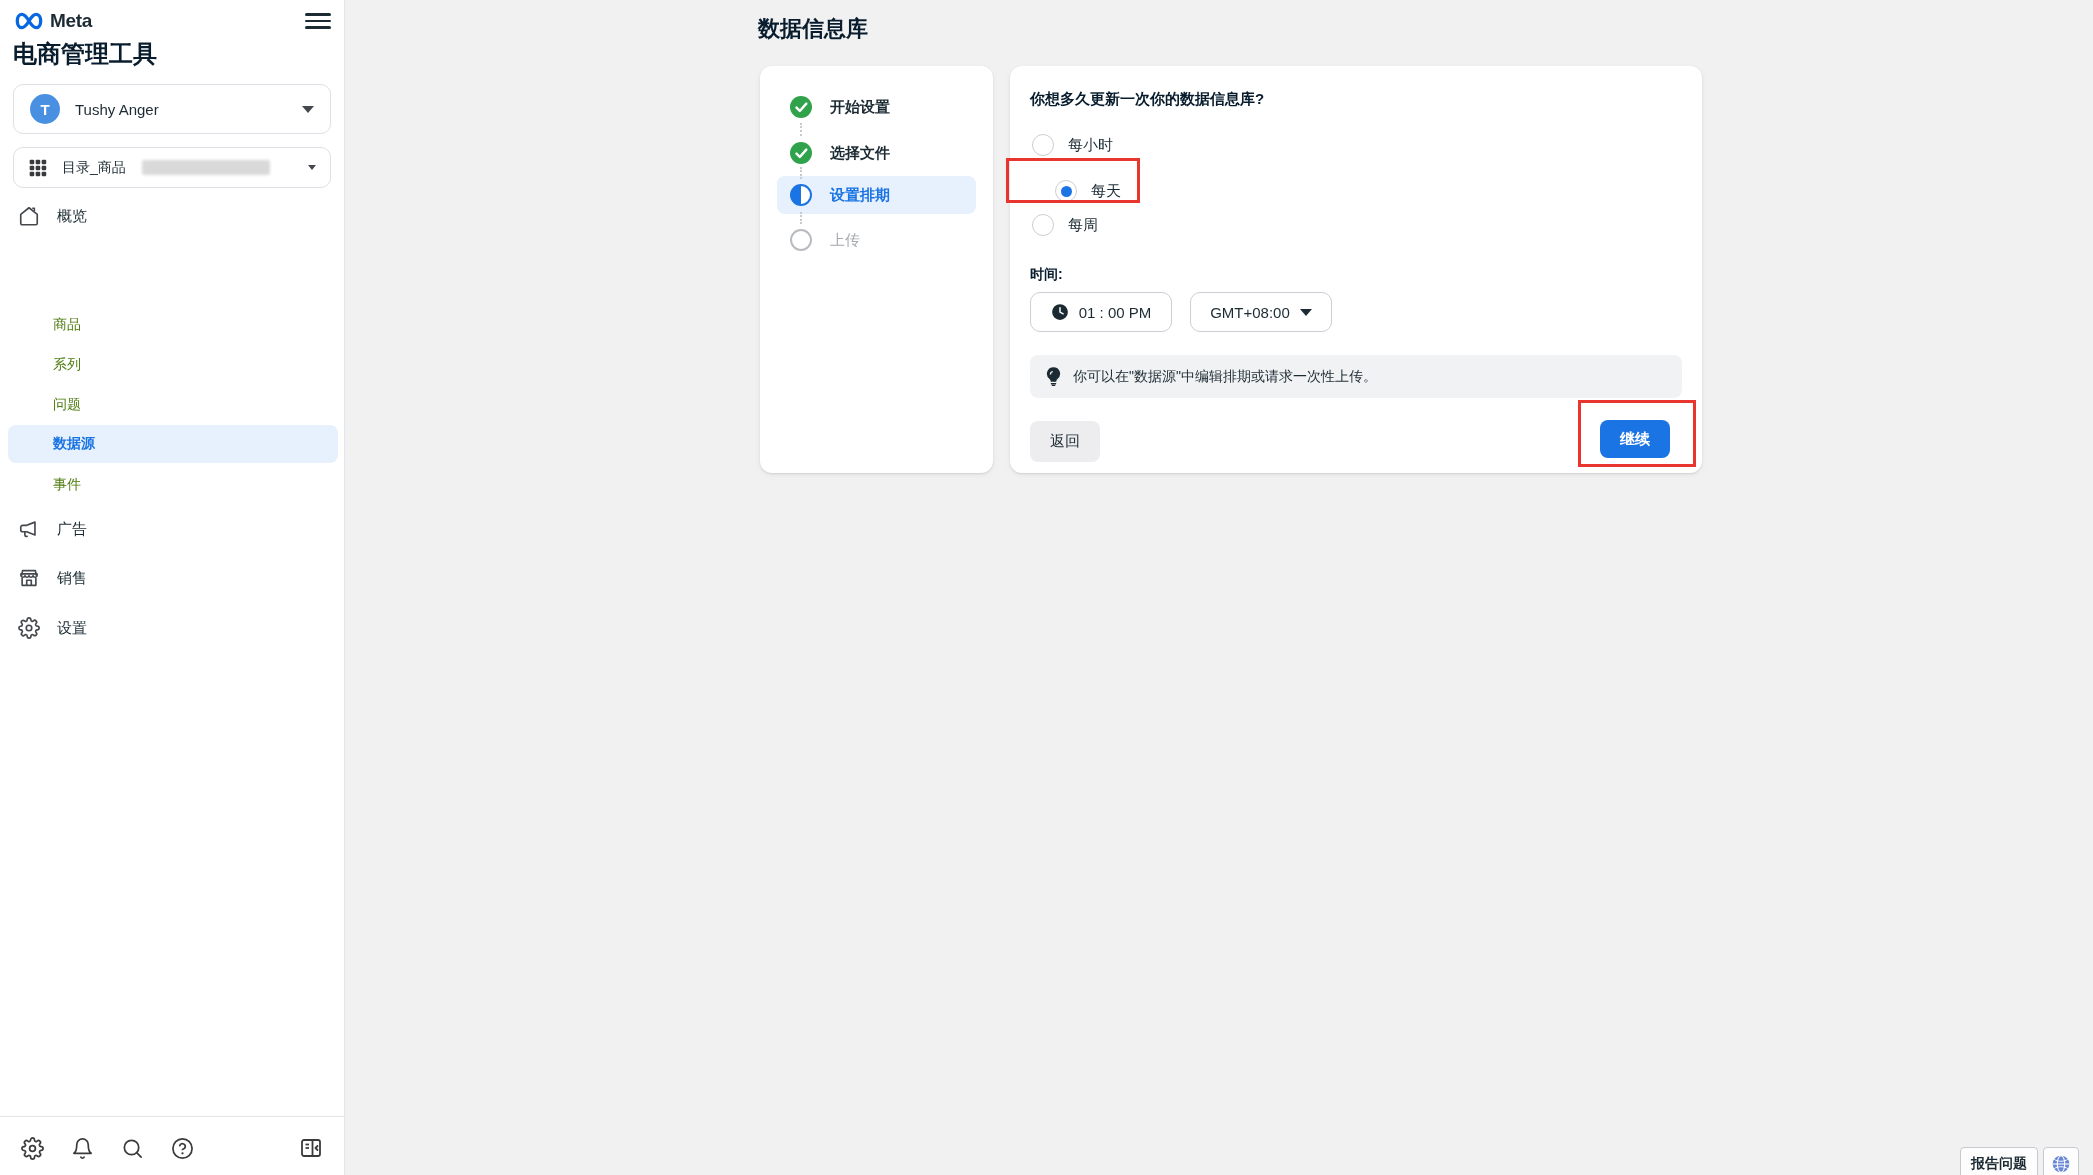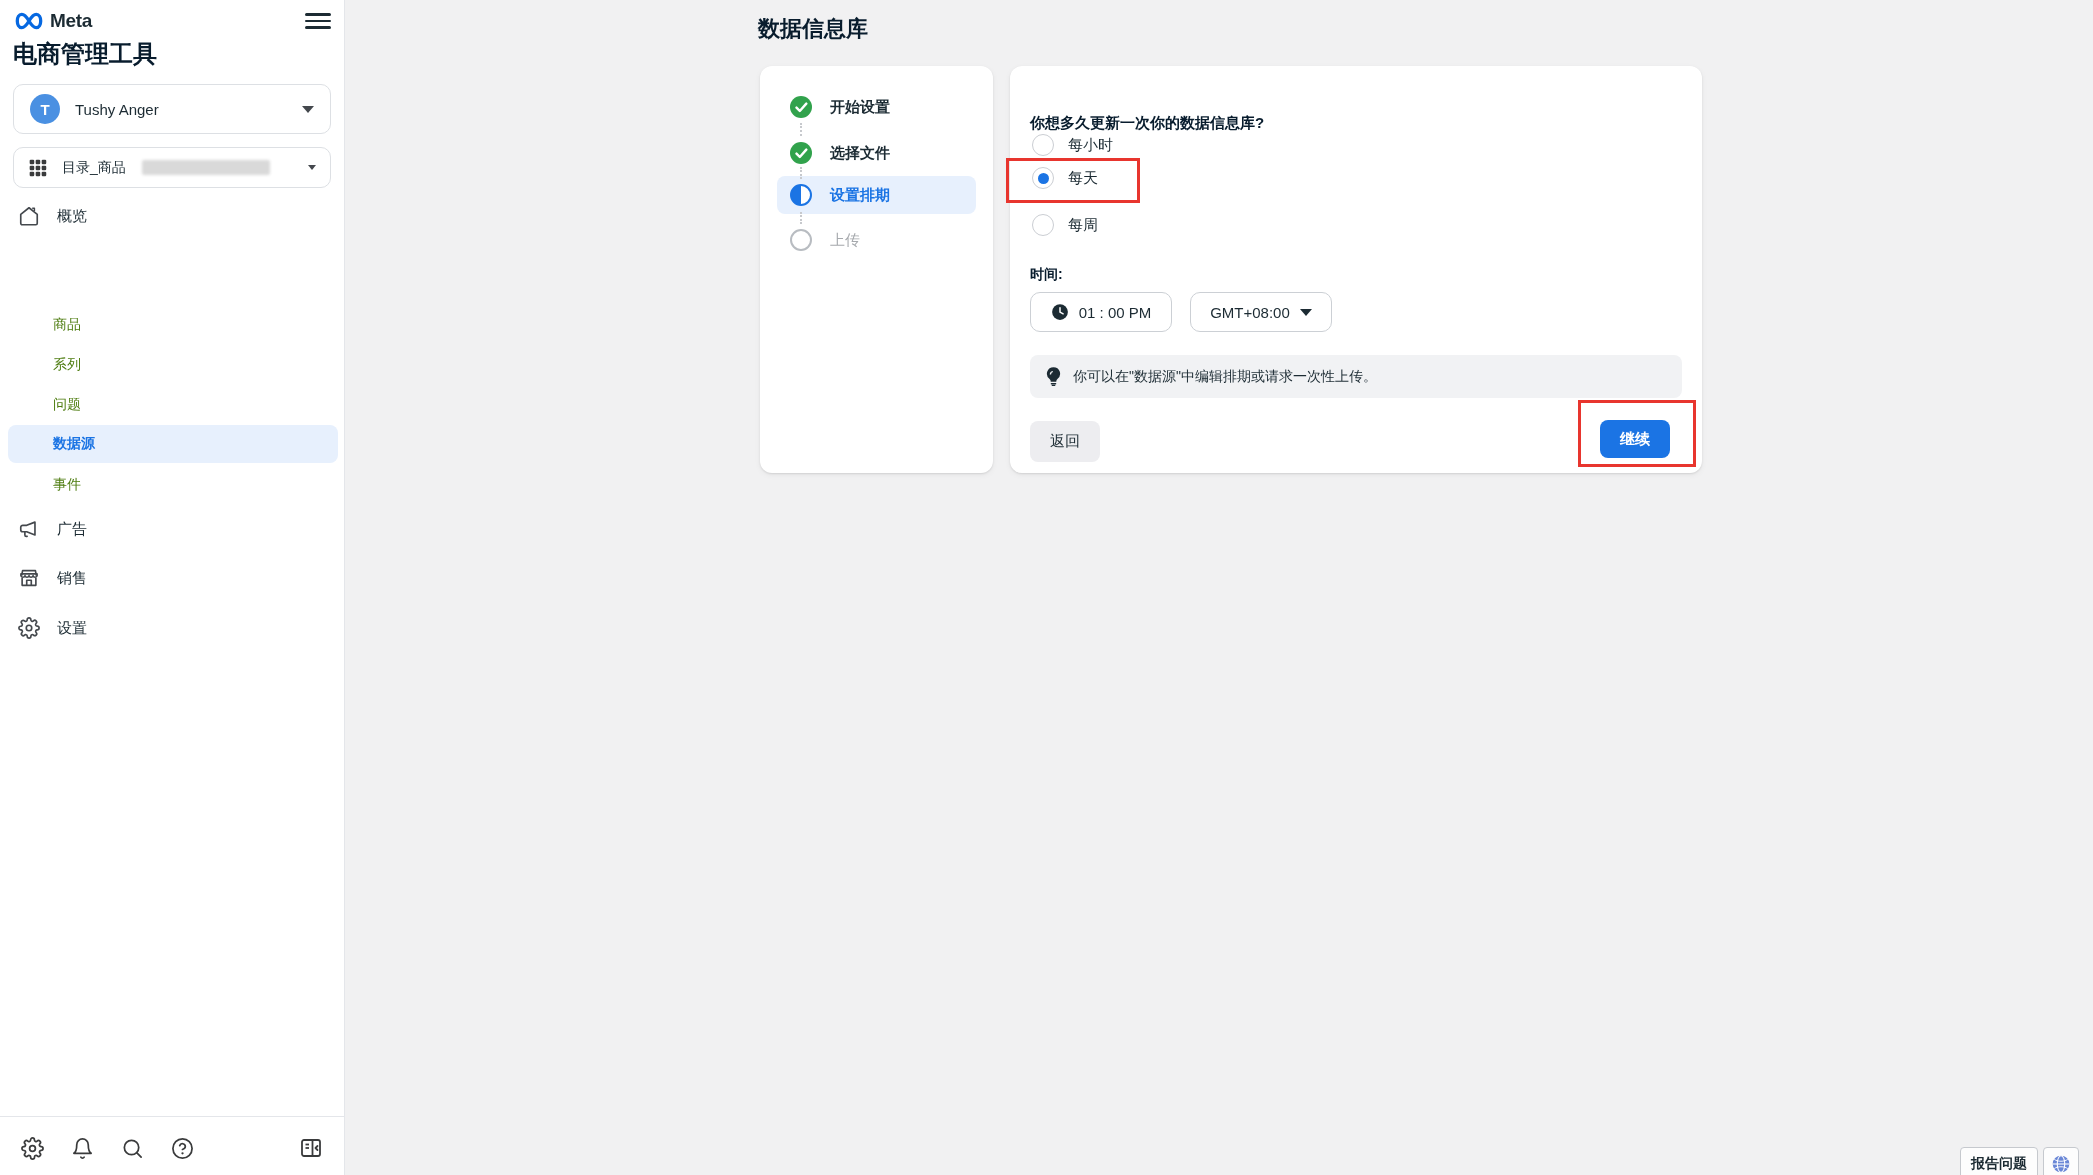--- a/index.html
+++ b/index.html
@@ -60,21 +60,21 @@
   .step-ic.half { border:2.5px solid var(--accent,#1b74e4);
     background:linear-gradient(90deg, var(--accent,#1b74e4) 50%, #fff 50%); }
   .step-ic.empty { border:2.5px solid #b8bcc1; background:#fff; }
   .step-lbl { font-size:15px; font-weight:700; color:#1c2b33; }
   .step-lbl.blue { color:var(--accent,#1b74e4); }
   .step-lbl.grey { color:#a6a9ad; font-weight:400; }
   .step-hl { position:absolute; left:17px; top:110px; width:199px; height:38px;
     background:var(--light_blue,#e7f0fd); border-radius:8px; }
   .connector { position:absolute; left:40px; width:2px; border-left:2px dotted #c7c9cd; }
   .panel-card { left:1010px; width:692px; height:407px; }
-  .question { position:absolute; left:20px; top:24px; font-size:15px; font-weight:700; color:#081c2d;margin-top:24px; }
+  .question { position:absolute; left:20px; top:24px; font-size:15px; font-weight:700; color:#081c2d; }
   .radio-row { position:absolute; left:0; width:400px; height:40px; display:flex;
     align-items:center; gap:14px; padding-left:22px; cursor:pointer; }
   .radio { width:22px; height:22px; border-radius:50%; border:1.5px solid #cbced3;
     background:#fff; flex:0 0 auto; display:flex; align-items:center; justify-content:center; }
   .radio.on .dot { width:11px; height:11px; border-radius:50%; background:var(--accent,#1b74e4); }
   .radio-lbl { font-size:15px; color:#1c2b33; }
   .field-label { position:absolute; left:20px; top:200px; font-size:14px; font-weight:700; color:#081c2d; }
   .pill-btn { position:absolute; top:226px; height:40px; background:#fff; border:1px solid #ccd0d5;
     border-radius:10px; display:flex; align-items:center; justify-content:center; gap:10px;
     font-size:15px; color:#1c2b33; cursor:pointer; }
@@ -287,21 +287,21 @@
   </div>
 </section>
 
 <section class="card panel-card">
   <div class="question">你想多久更新一次你的数据信息库?</div>
 
   <div class="radio-row" style="top:59px;">
     <span class="radio"></span>
     <span class="radio-lbl">每小时</span>
   </div>
-  <div class="radio-row" style="top:92px;">
+  <div class="radio-row" style="top:105px;margin-left:23px;">
     <span class="radio on">
         <span class="dot"></span>
       </span>
     <span class="radio-lbl">每天</span>
   </div>
   <div class="radio-row" style="top:139px;">
     <span class="radio"></span>
     <span class="radio-lbl">每周</span>
   </div>
 

